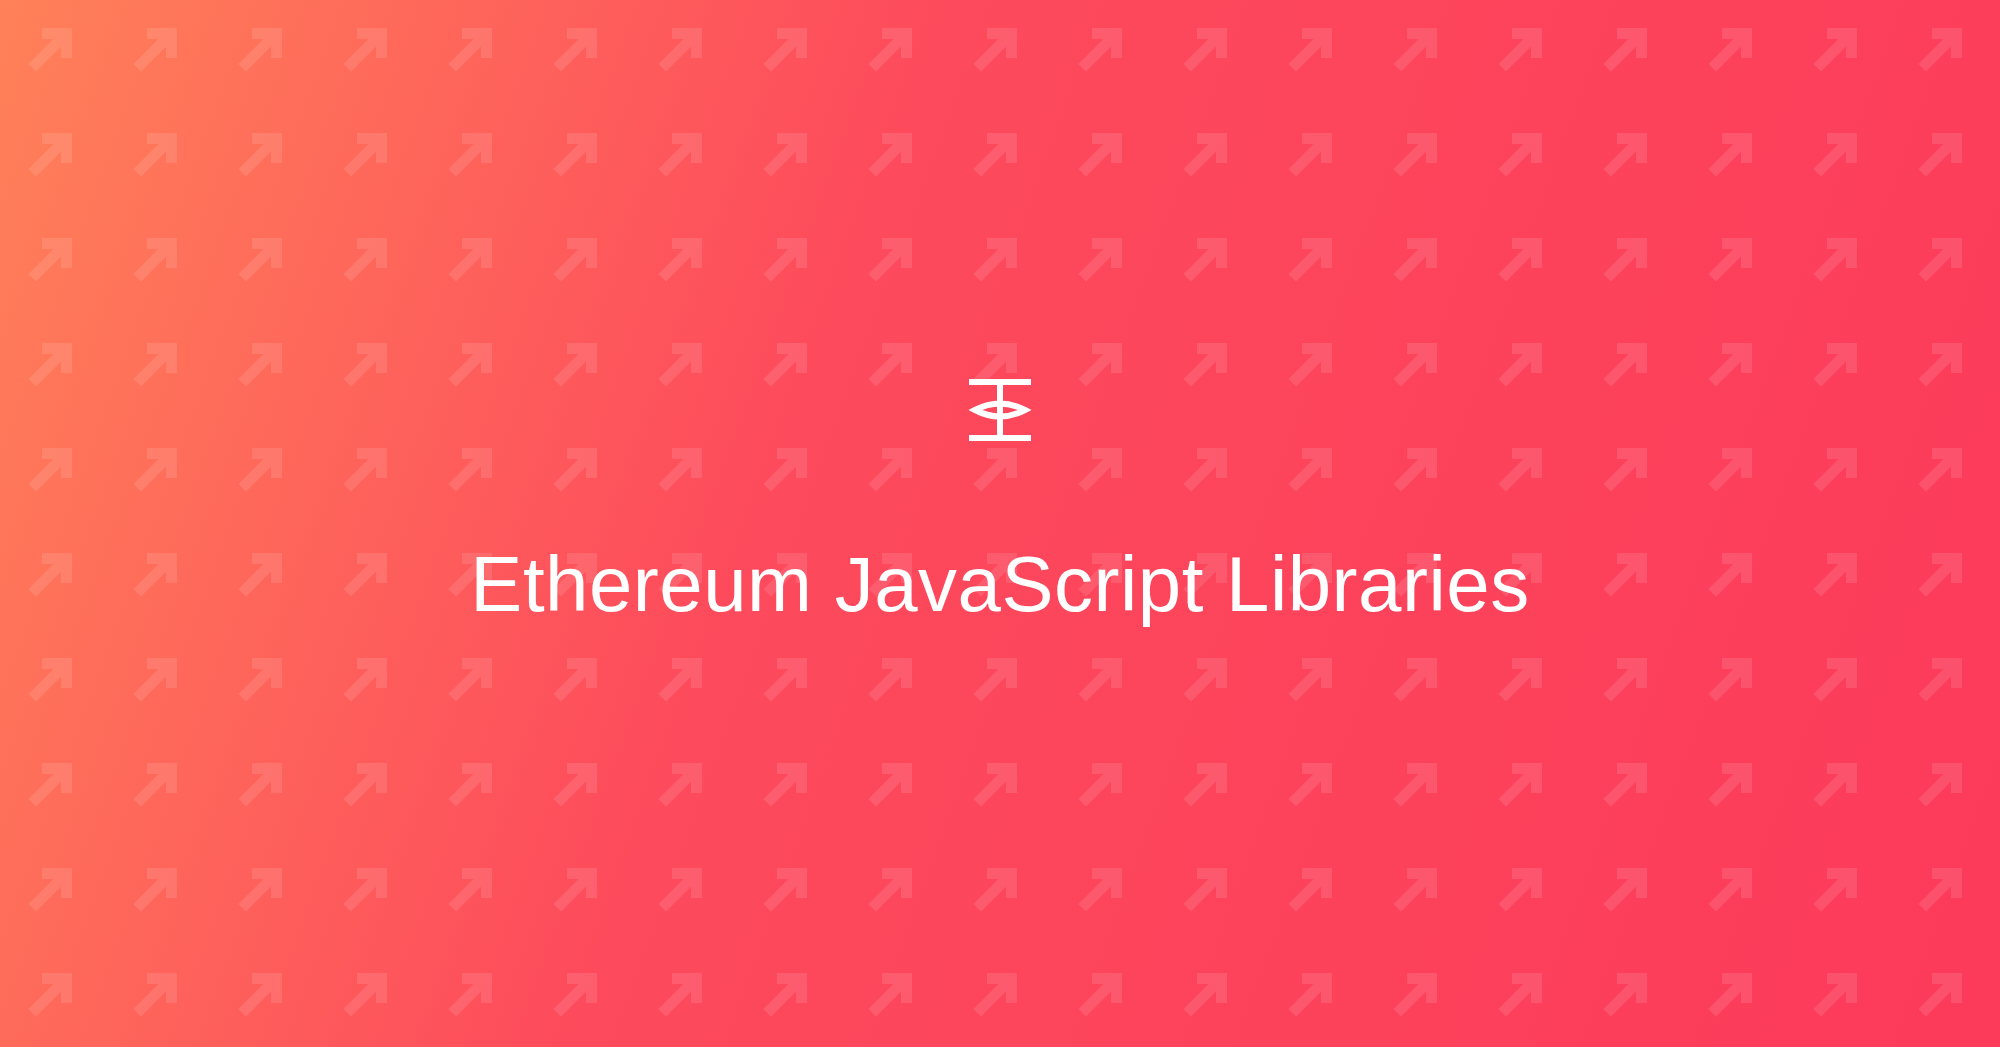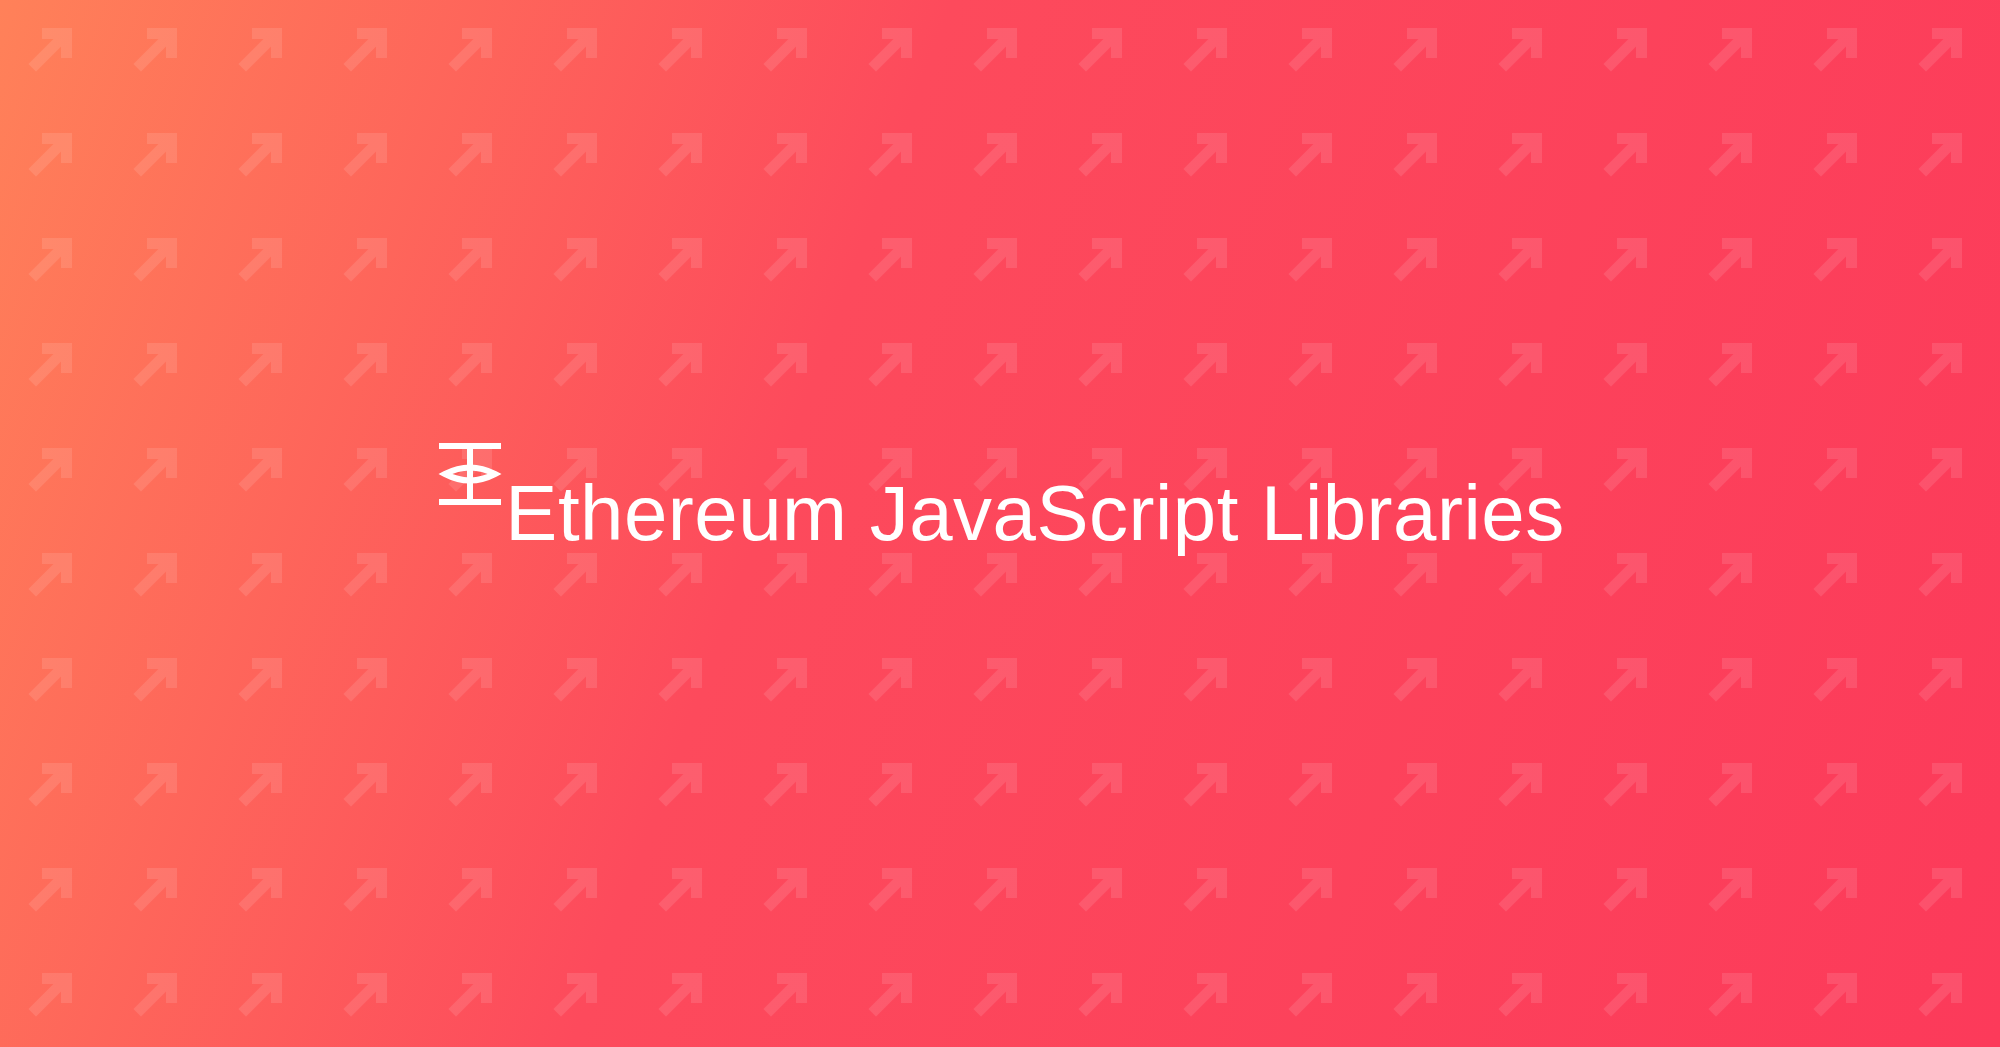--- a/index.html
+++ b/index.html
@@ -32,21 +32,21 @@
       left: 0;
       width: 100%;
       height: 100%;
       pointer-events: none;
     }
     
     .content {
       position: relative;
       z-index: 2;
       display: flex;
-      flex-direction: row;
+      flex-direction: column;
       align-items: center;
       text-align: center;
       margin-top: -20px;
     }
     
     .logo {
       margin-bottom: 75px;
     }
     
     .title-line {

